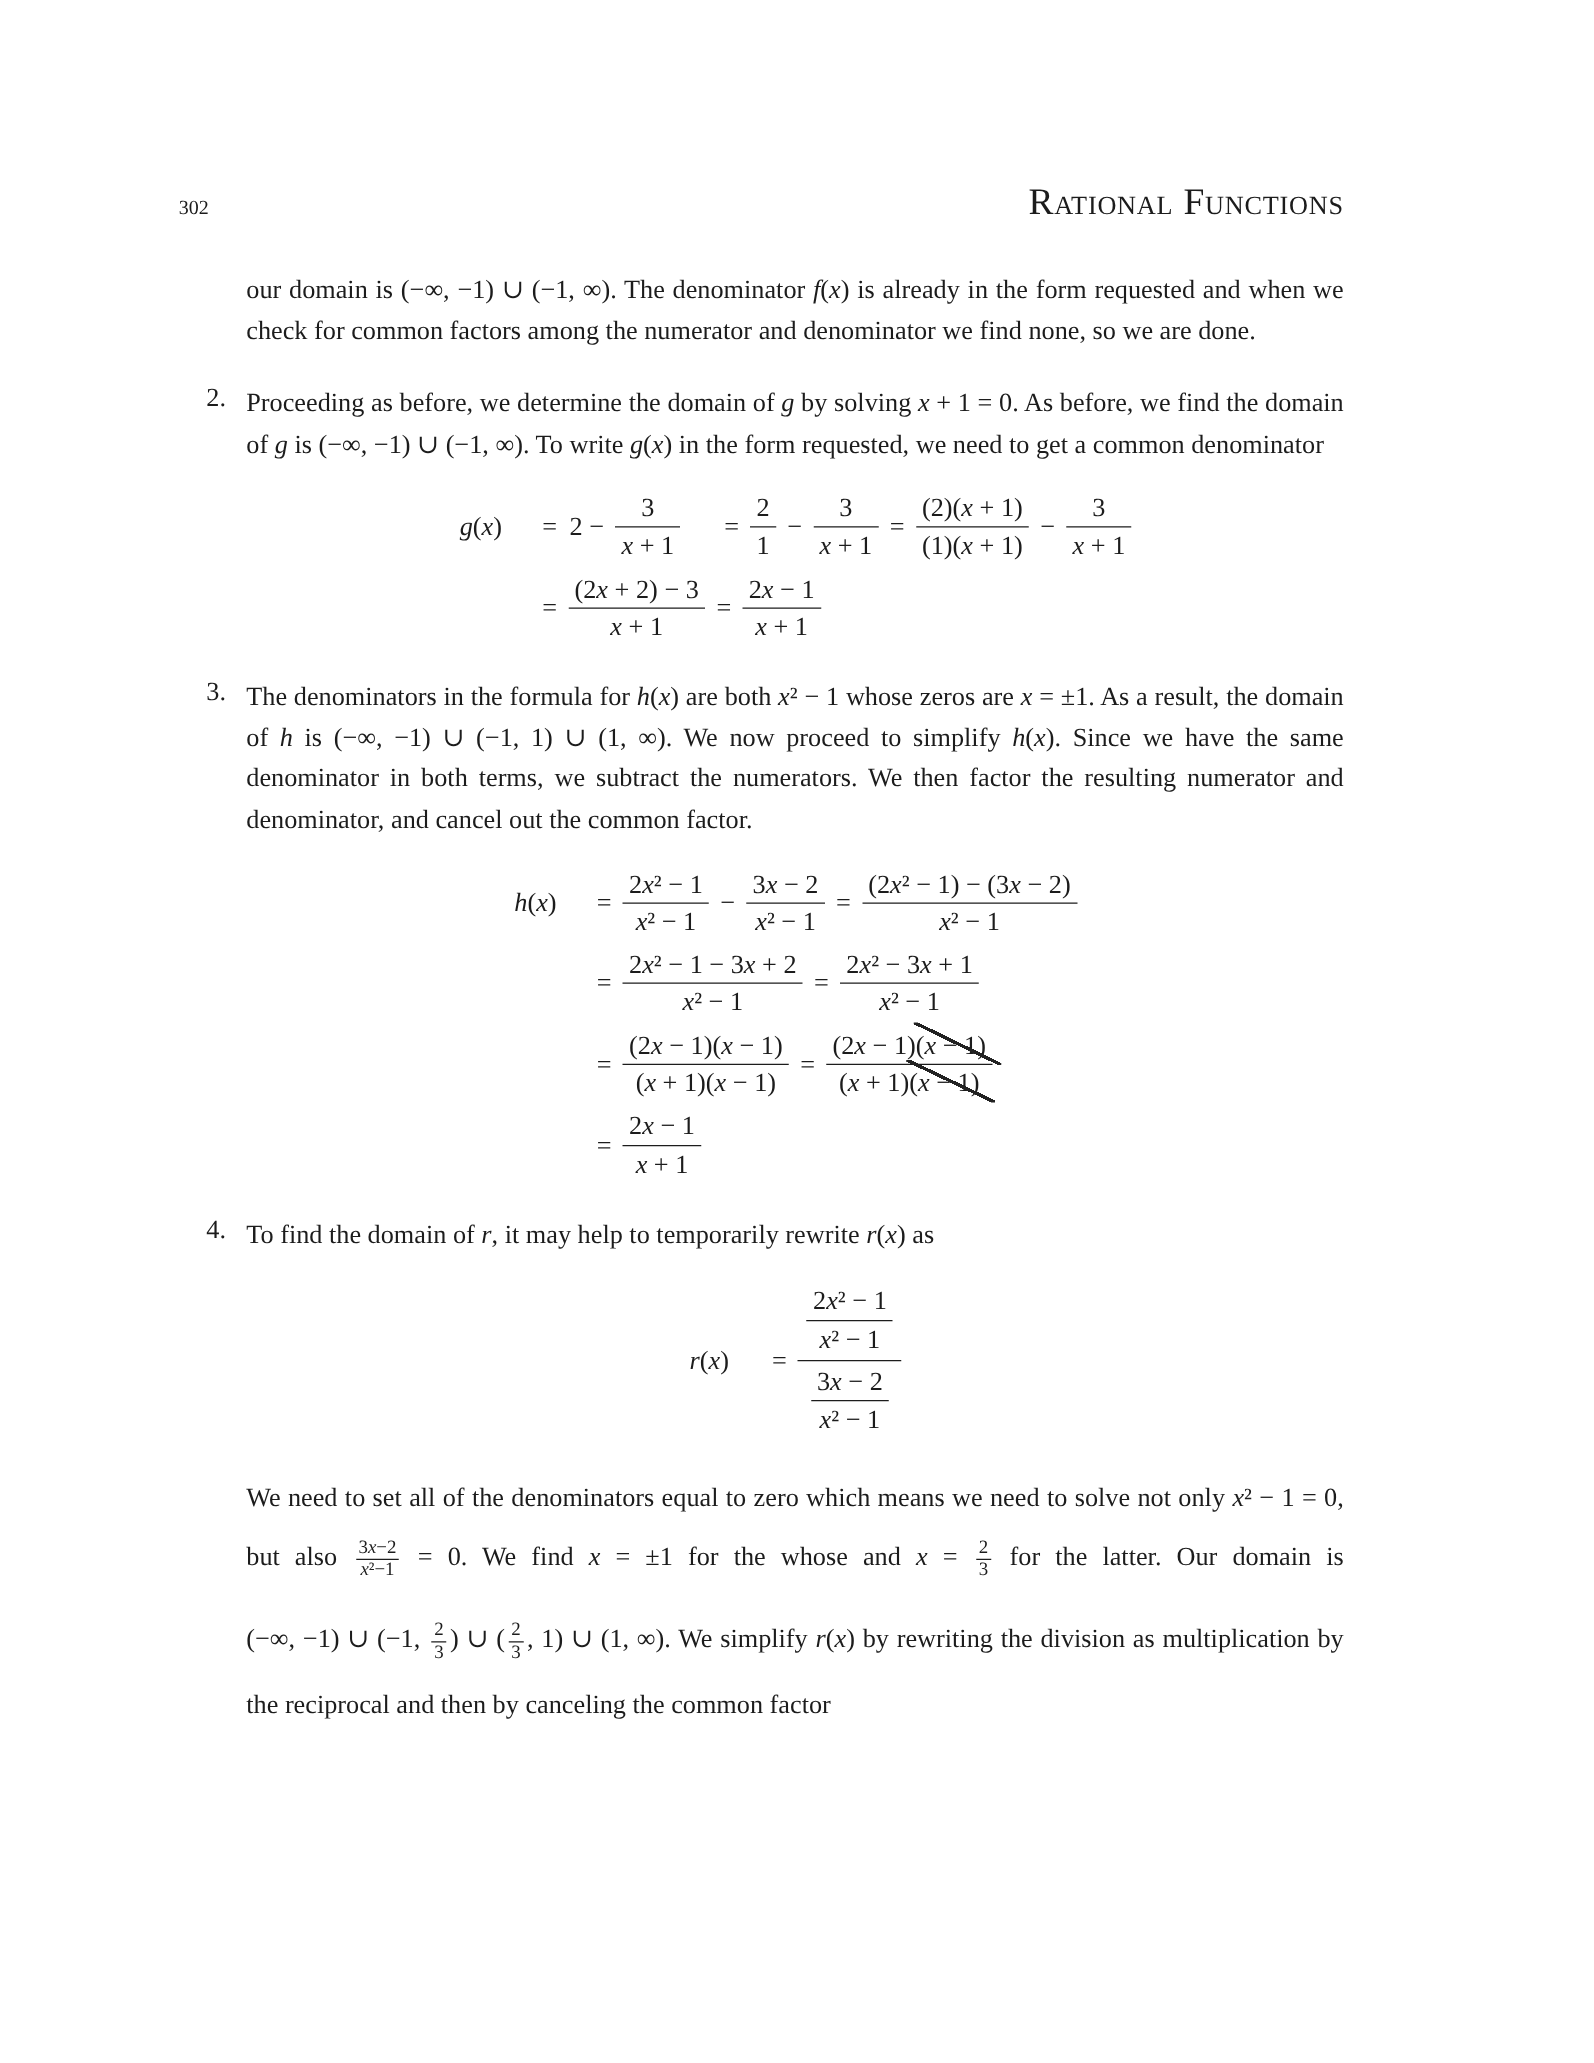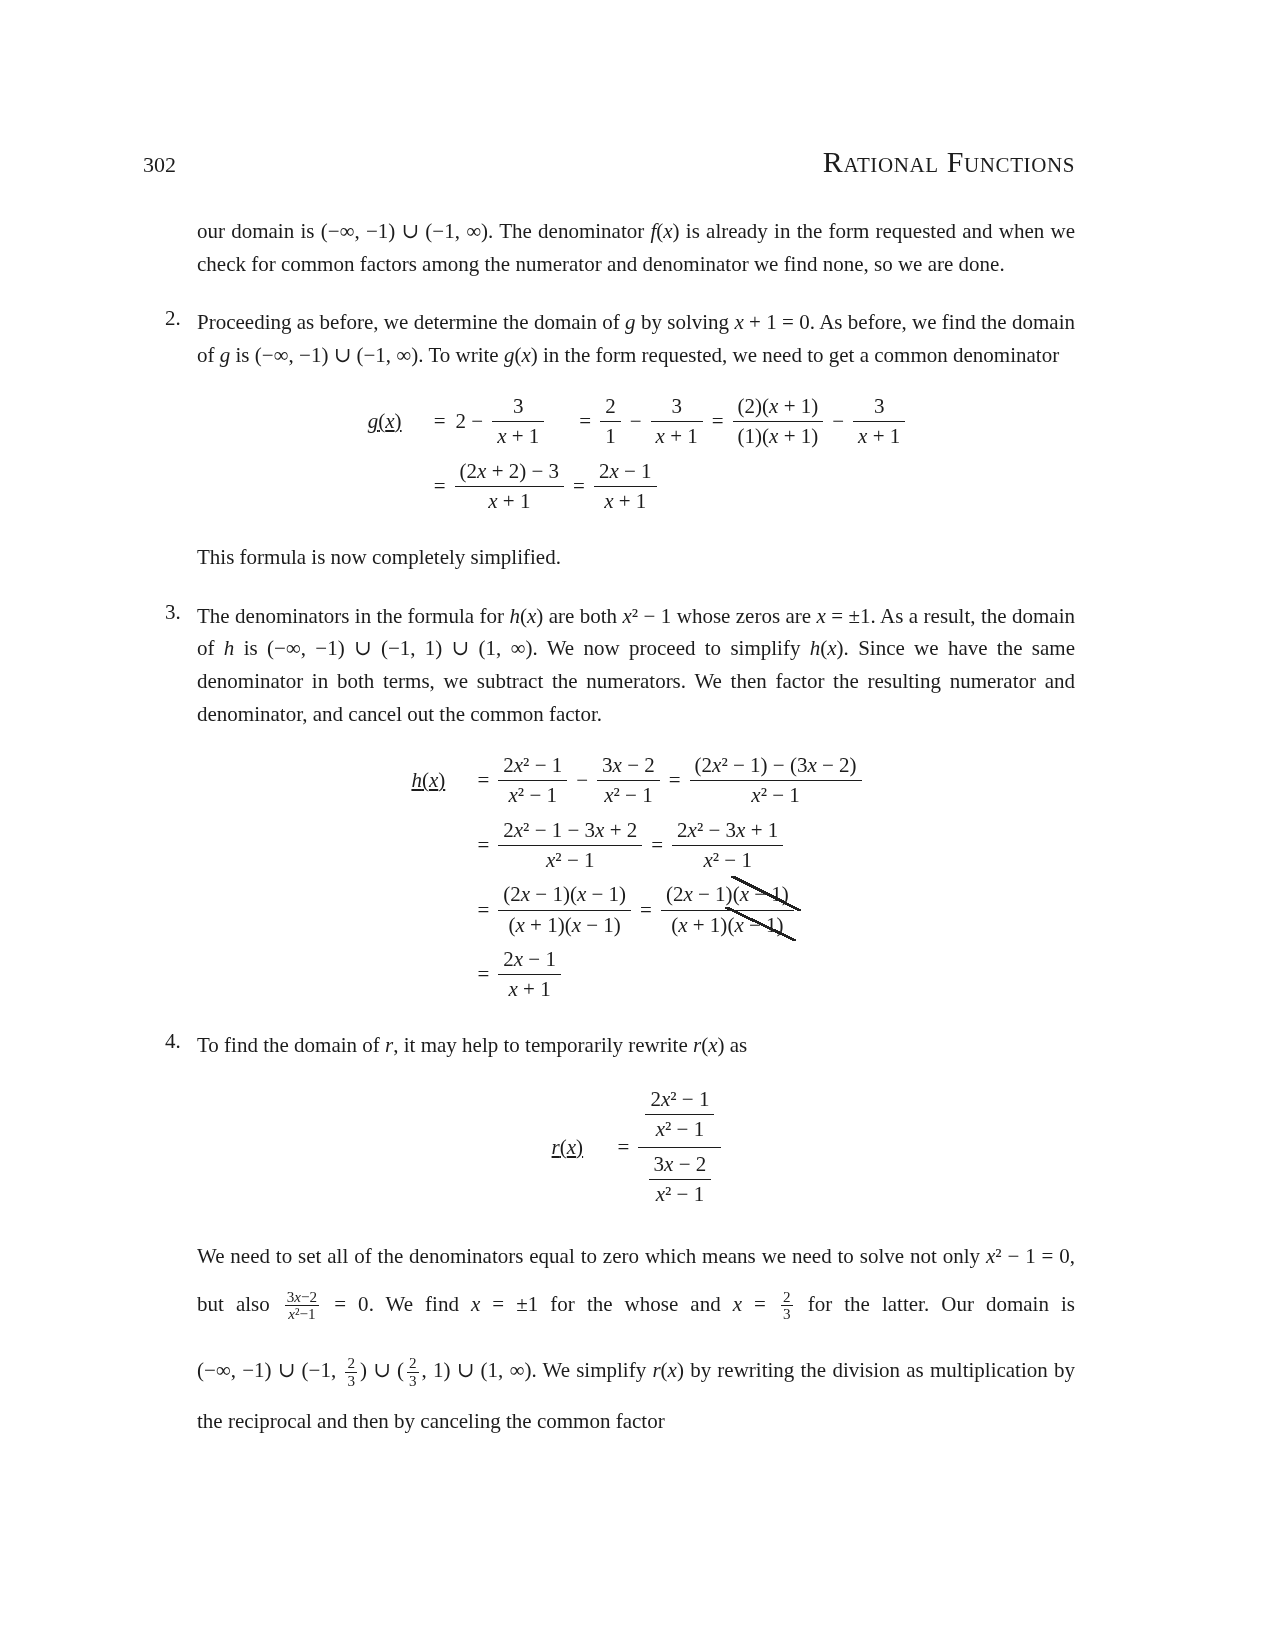--- a/index.html
+++ b/index.html
@@ -6,37 +6,37 @@
   html,body { background:#ffffff; }
   body {
     width:1275px; height:1650px; position:relative; overflow:hidden;
     font-family:"Liberation Serif","DejaVu Serif",serif;
     color:#1c1c1c; font-size:21px;
   }
   .page { padding:145px 200px 0 143px; }
 
   
   .running-head { display:flex; justify-content:space-between; align-items:baseline; margin-bottom:36px; }
-  .page-num { font-size:22px; }
+  .page-num { font-size:16px; }
   .run-title { font-variant:small-caps; letter-spacing:0.6px; font-size:30px; }
 
   
   .blocks { margin-left:54px; }
   .para { text-align:justify; line-height:1.55; margin-top:26px; }
   .item { position:relative; margin-top:26px; }
   .item-num { position:absolute; left:-32px; top:0; }
 
   
   .mi { white-space:pre; }
   .mi i { font-style:italic; }
 
   
   .equation { width:fit-content; margin:22px auto 22px; }
   .eq-row { display:flex; align-items:center; margin:7px 0; }
-  .eq-lhs { min-width:56px;text-decoration:underline; }
+  .eq-lhs { min-width:56px; }
   .eq-row > .rel { margin:0 15px; }
   .eq-row > .mi { margin:0 5px; }
   .sp { display:inline-block; }
 
   
   .frac { display:inline-flex; flex-direction:column; text-align:center;
           vertical-align:middle; line-height:1.3; margin:0 4px; }
   .fr-num { padding:0 5px 1px; display:block; }
   .fr-den { border-top:1.5px solid #1c1c1c; padding:1px 5px 0; display:block; }
   .fr-num, .fr-den { white-space:nowrap; }
@@ -112,21 +112,20 @@
               <span class="fr-num"><span class="mi">(2<i>x</i> + 2) − 3</span></span>
               <span class="fr-den"><span class="mi"><i>x</i> + 1</span></span>
             </span>
             <span class="rel mi">=</span>
             <span class="frac">
               <span class="fr-num"><span class="mi">2<i>x</i> − 1</span></span>
               <span class="fr-den"><span class="mi"><i>x</i> + 1</span></span>
             </span>
           </div>
         </div>
-      <div class="para"><span>This formula is now completely simplified.</span></div>
     </div>
 
     <div class="item">
       <span class="item-num">3.</span>
       <div class="para" style="margin-top:0"><span>The denominators in the formula for </span><span class="mi"><i>h</i>(<i>x</i>)</span><span> are both </span><span class="mi"><i>x</i>² − 1</span><span> whose zeros are </span><span class="mi"><i>x</i> = ±1</span><span>. As a result, the domain of </span><span class="mi"><i>h</i></span><span> is </span><span class="mi">(−∞, −1) ∪ (−1, 1) ∪ (1, ∞)</span><span>. We now proceed to simplify </span><span class="mi"><i>h</i>(<i>x</i>)</span><span>. Since we have the same denominator in both terms, we subtract the numerators. We then factor the resulting numerator and denominator, and cancel out the common factor.</span></div>
       <div class="equation">
           <div class="eq-row">
             <span class="eq-lhs mi"><i>h</i>(<i>x</i>)</span>
             <span class="rel mi">=</span>
             <span class="frac">

